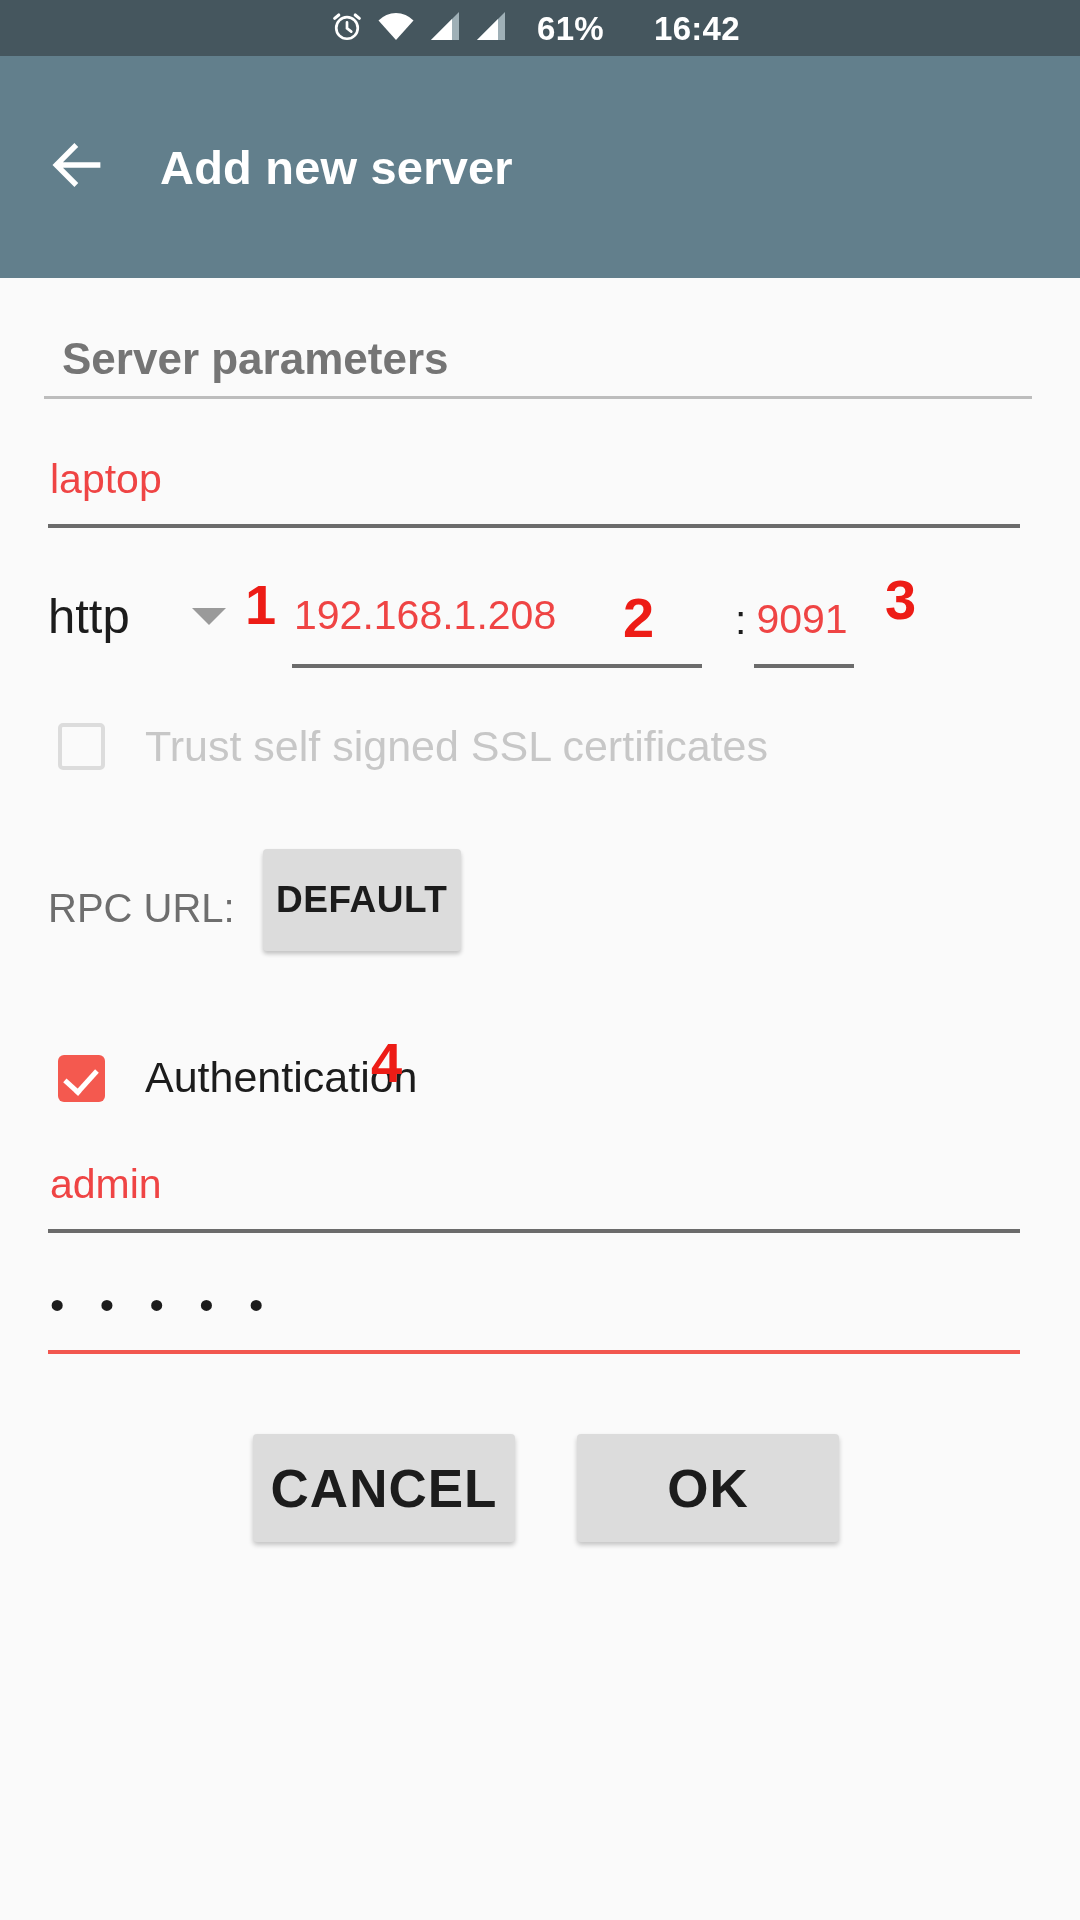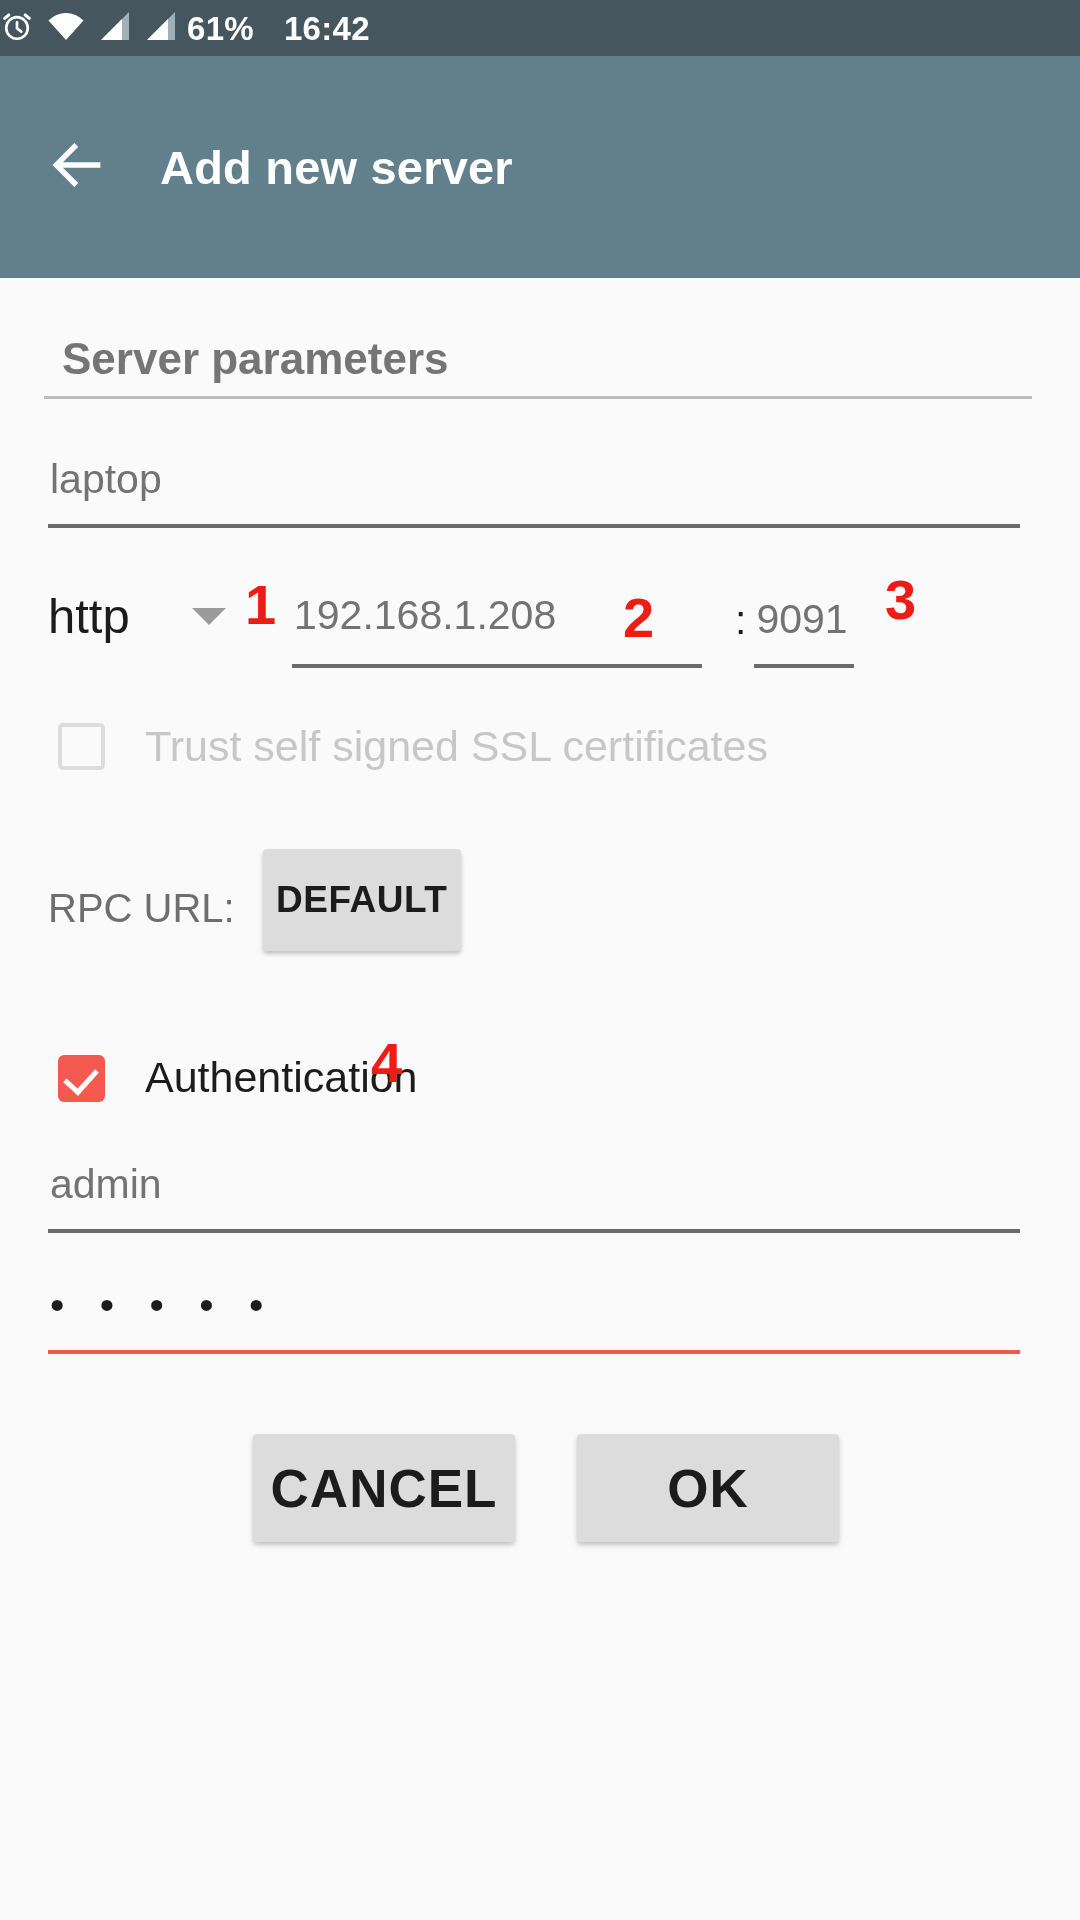--- a/index.html
+++ b/index.html
@@ -14,24 +14,24 @@
     overflow: hidden;
     position: relative;
   }
 
   
   .status-bar {
     height: 56px;
     background: #45565e;
     display: flex;
     align-items: center;
-    justify-content: flex-start;
+    justify-content: center;
     padding-right: 10px;
     box-sizing: border-box;
-    gap: 10px;
+    gap: 30px;
   }
   .status-icons {
     display: flex;
     align-items: center;
     gap: 13px;
   }
   .sb-text {
     color: #ffffff;
     font-size: 33px;
     font-weight: bold;
@@ -93,21 +93,21 @@
   .row { position: relative; }
 
   .field {
     position: relative;
     border-bottom: 4px solid #6b6b6b;
     box-sizing: border-box;
   }
   .field-red { border-bottom-color: #f2574f; }
   .field-value {
     font-size: 41px;
-    color: #737373;
+    color: #ef4444;
     line-height: 1;
     white-space: nowrap;
   }
 
   
   .name-row {
     margin-top: 60px;
     position: relative;
   }
   .name-field {

